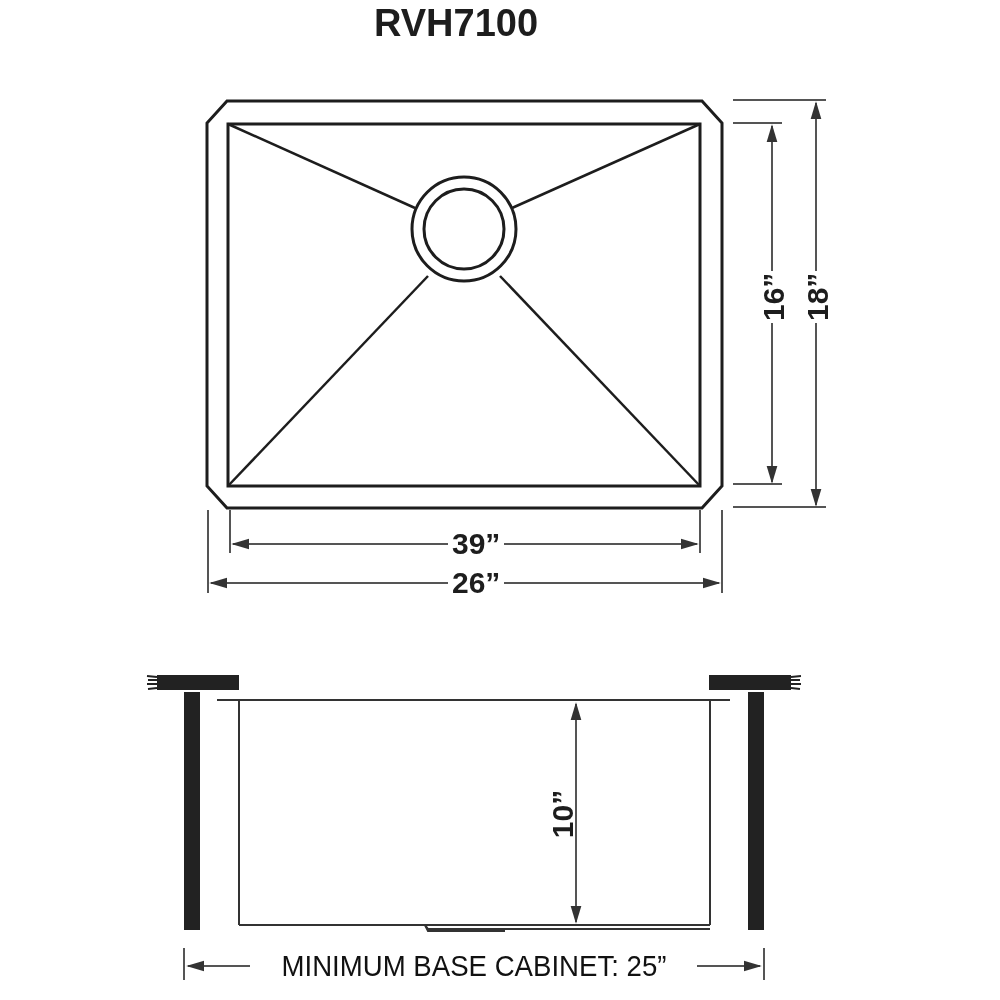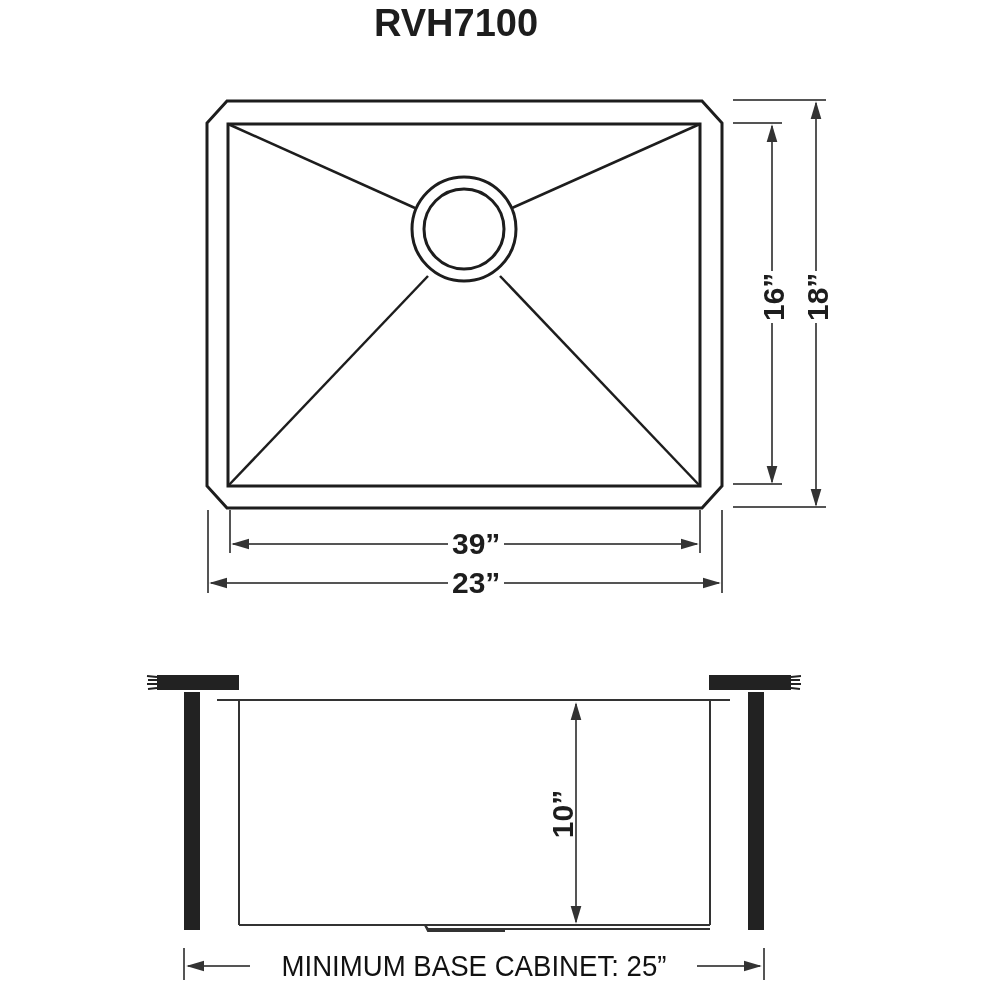--- a/index.html
+++ b/index.html
@@ -99,18 +99,18 @@
       <g stroke="#555" stroke-width="2">
         <line x1="184" y1="948" x2="184" y2="980"></line>
         <line x1="764" y1="948" x2="764" y2="980"></line>
         <line x1="188" y1="966" x2="250" y2="966" marker-start="url(#arr)"></line>
         <line x1="697" y1="966" x2="760" y2="966" marker-end="url(#arr)"></line>
       </g>
     </g>
   </svg>
 
   <div class="dim-label" style="left:448px; top:527px; padding:0 4px;">39”</div>
-  <div class="dim-label" style="left:448px; top:566px; padding:0 4px;">23”</div>
+  <div class="dim-label" style="left:448px; top:566px; padding:0 4px;">26”</div>
   <div class="dim-label vert" style="left:748px; top:280px; width:48px; text-align:center; padding:0 2px;">16”</div>
   <div class="dim-label vert" style="left:792px; top:280px; width:48px; text-align:center; padding:0 2px;">18”</div>
   <div class="dim-label vert" style="left:535px; top:797px; width:56px; text-align:center; background:transparent;">10”</div>
   <div class="cabinet-label" style="left:250px; top:949px; width:448px; text-align:center;">MINIMUM BASE CABINET: 25”</div>
 </div>
 
 </body></html>

